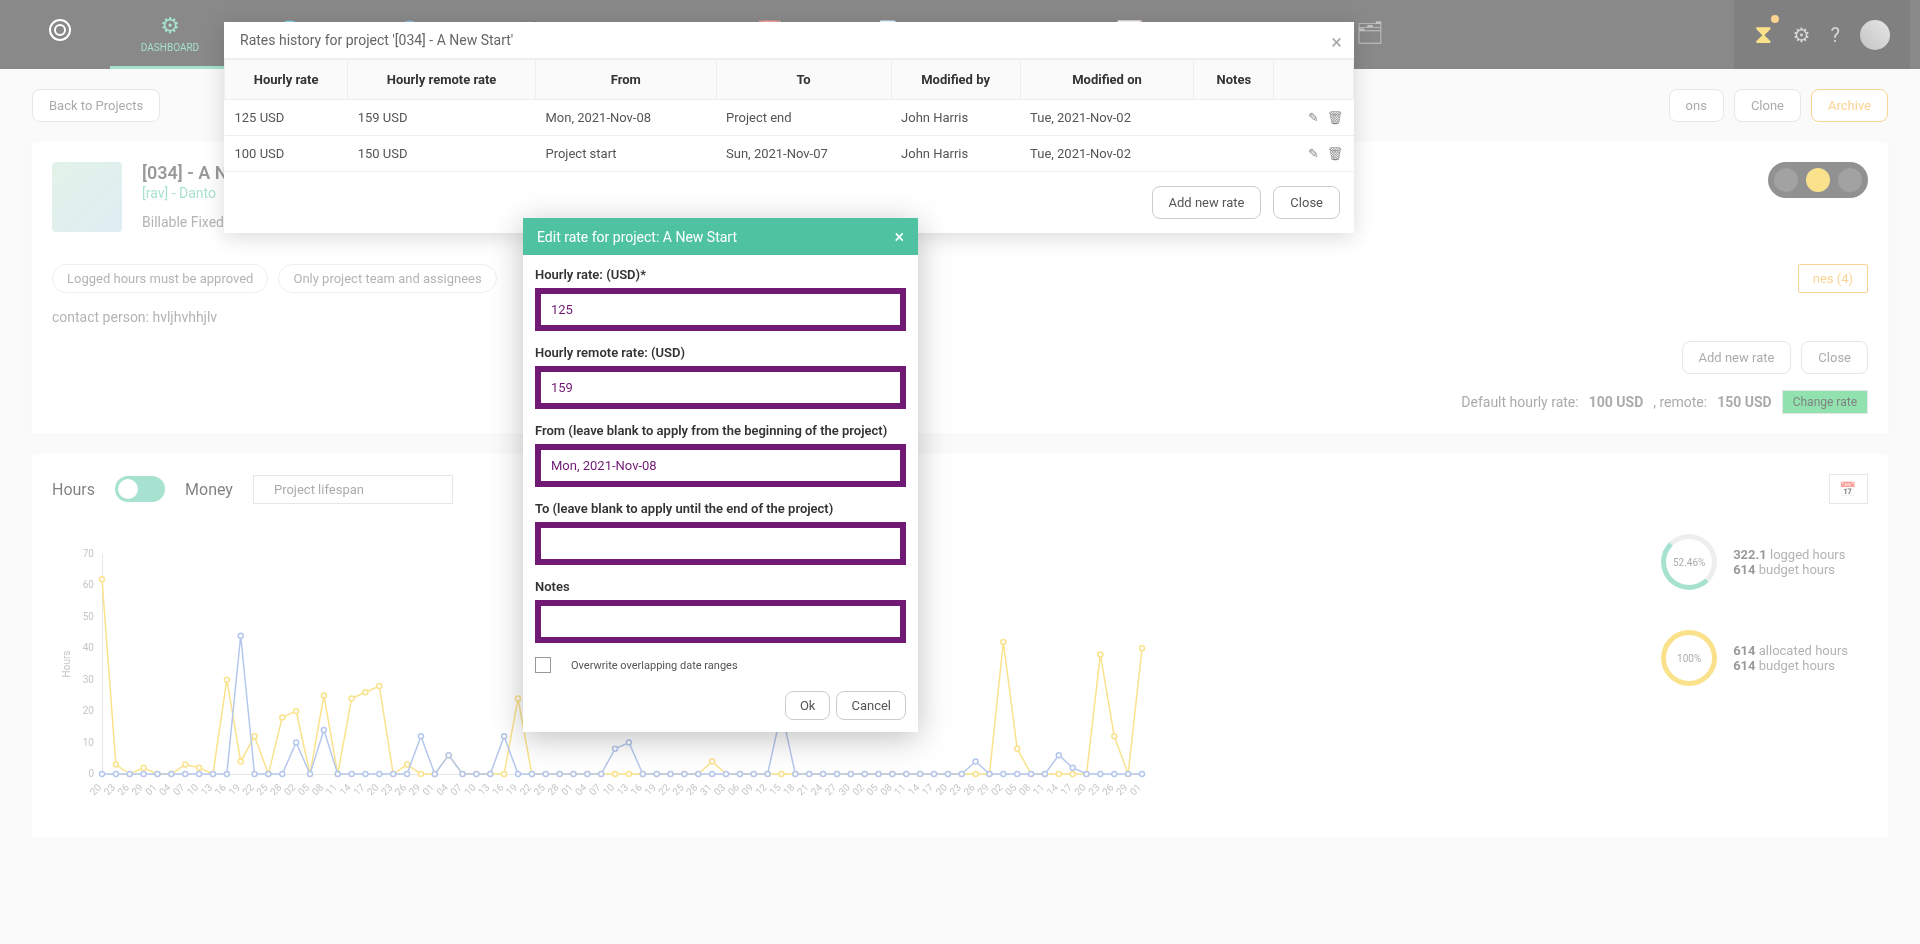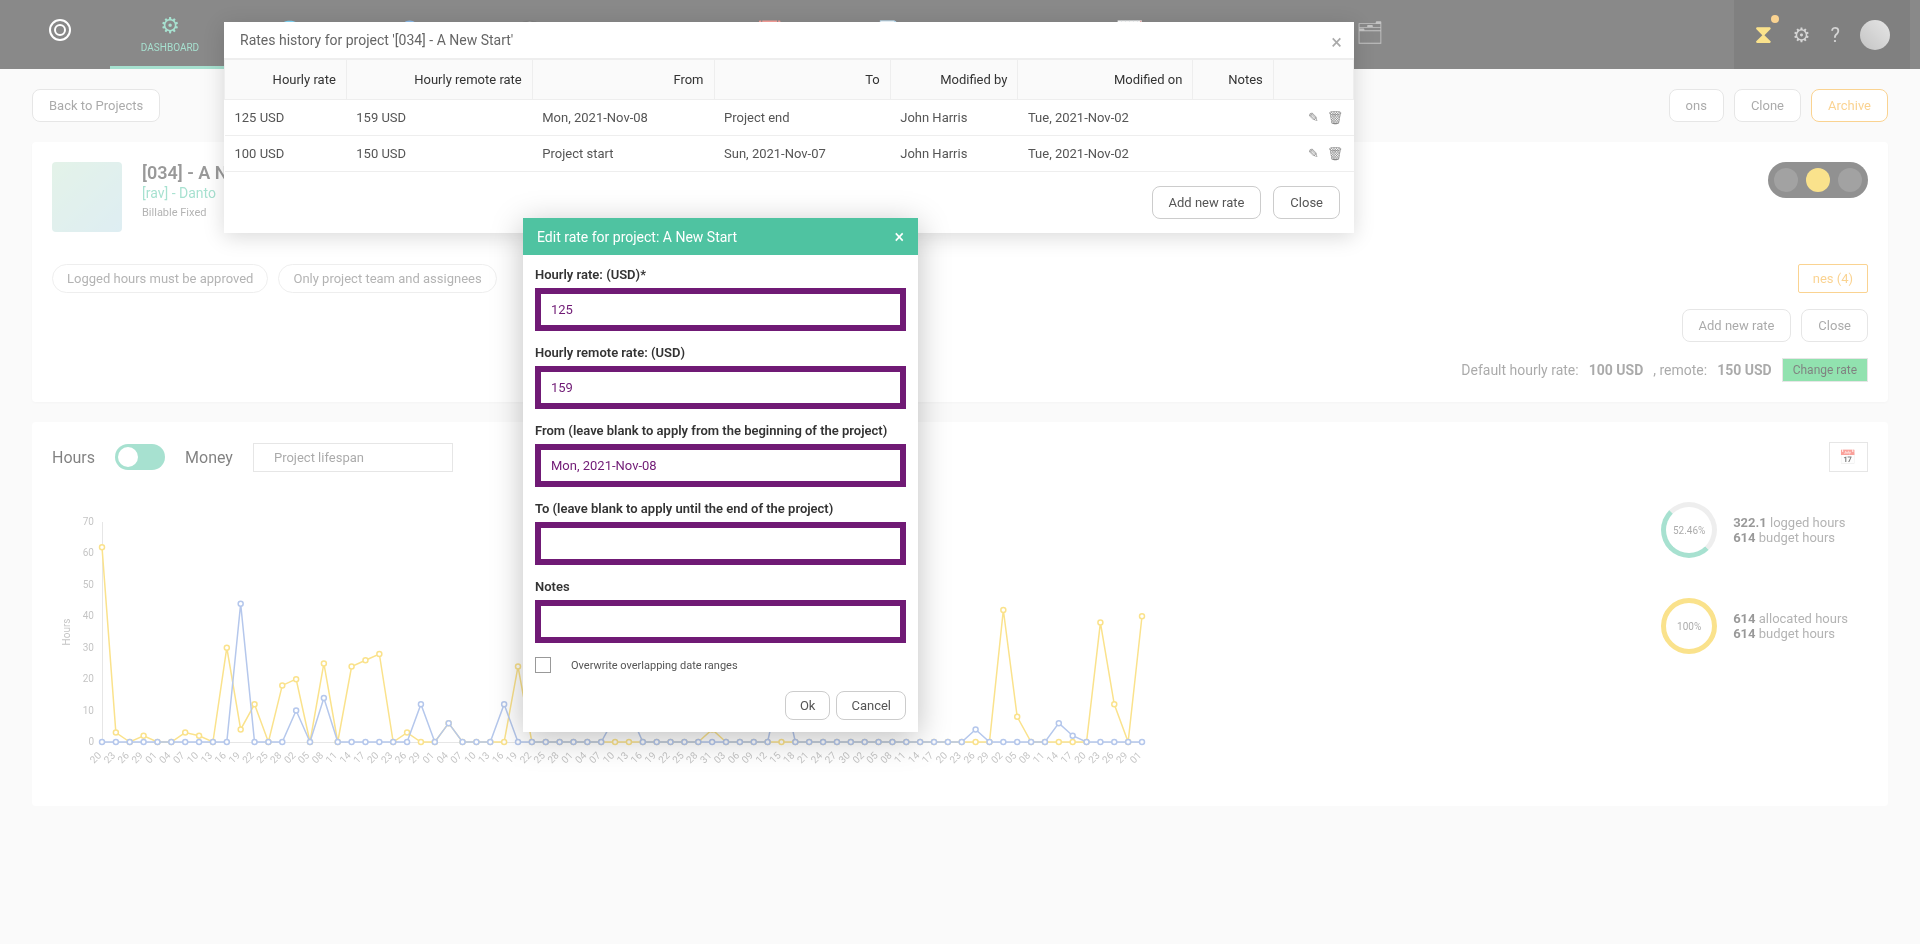--- a/index.html
+++ b/index.html
@@ -17,21 +17,21 @@
 .content{padding:20px 32px;position:relative}
 .top-actions{display:flex;gap:10px;margin-bottom:20px}
 .btn{padding:8px 16px;border:1px solid #ccc;background:#fff;color:#555;font-size:13px;cursor:pointer;border-radius:8px}
 .btn-warning{color:#f5a623;border-color:#f5a623}
 .btn-spacer{flex:1}
 .project-card{background:#fff;padding:20px;border-radius:4px;box-shadow:0 1px 3px rgba(0,0,0,0.05);position:relative;margin-bottom:20px}
 .project-header{display:flex;gap:20px}
 .project-thumb{width:70px;height:70px;border-radius:4px;background:linear-gradient(135deg,#4a6,#28a);opacity:0.3}
 .project-info h2{font-size:18px;font-weight:600;color:#333}
 .project-link{color:#4fc3a1;font-size:14px}
-.project-meta{color:#666;font-size:11px;margin-top:4px}
+.project-meta{color:#666;font-size:14px;margin-top:12px}
 .traffic{position:absolute;top:20px;right:20px;background:#222;border-radius:20px;padding:6px;display:flex;gap:8px}
 .tl{width:24px;height:24px;border-radius:50%;background:#444}
 .tl.on{background:#f5c518}
 .chips{display:flex;gap:10px;margin-top:32px}
 .chip{border:1px solid #ddd;border-radius:16px;padding:6px 14px;font-size:13px;color:#666}
 .milestones-btn{margin-left:auto;border:1px solid #f5a623;color:#f5a623;background:#fff;padding:6px 14px;font-size:13px;cursor:pointer;border-radius:2px}
 .contact{margin-top:16px;color:#666;font-size:14px}
 .rate-row{display:flex;justify-content:flex-end;align-items:center;gap:10px;margin-top:16px;font-size:14px;color:#555}
 .rate-row b{font-weight:700}
 .change-rate{border:1px solid #ccc;padding:4px 10px;font-size:12px;cursor:pointer;background:#22c55e}
@@ -49,21 +49,21 @@
 .donut.yellow{border:5px solid #f5c518}
 .stat-text{font-size:13px;color:#666}
 .stat-text b{font-weight:700;color:#333}
 .chart-svg{width:1100px;height:290px}
 .chart-svg text{font-size:10px;fill:#888}
 
 .rates-panel{position:absolute;top:22px;left:224px;width:1130px;background:#fff;box-shadow:0 4px 20px rgba(0,0,0,0.15);z-index:50}
 .rates-title{padding:10px 16px;font-size:14px;color:#666;border-bottom:1px solid #eee;position:relative}
 .rates-close{position:absolute;right:12px;top:8px;font-size:20px;color:#aaa;cursor:pointer}
 .rates-table{width:100%;border-collapse:collapse}
-.rates-table th{text-align:right;padding:12px 10px;border:1px solid #eee;font-size:13px;font-weight:400;color:#333;background:#fafafa}
+.rates-table th{text-align:center;padding:12px 10px;border:1px solid #eee;font-size:13px;font-weight:700;color:#333;background:#fafafa}
 .rates-table td{padding:10px;border-bottom:1px solid #eee;font-size:13px;color:#555}
 .row-actions{display:flex;gap:8px;justify-content:flex-end}
 .row-icon{cursor:pointer;color:#888;font-size:13px}
 .rates-footer{display:flex;justify-content:flex-end;gap:12px;padding:14px}
 
 .dialog{position:absolute;top:218px;left:523px;width:395px;background:#fff;box-shadow:0 6px 30px rgba(0,0,0,0.25);z-index:100}
 .dialog-header{background:#4fc3a1;color:#fff;padding:8px 14px;font-size:14px;display:flex;justify-content:space-between;align-items:center}
 .dialog-close{cursor:pointer;font-size:18px}
 .dialog-body{padding:12px}
 .form-label{font-size:13px;font-weight:600;color:#333;margin-bottom:6px;display:block}
@@ -147,20 +147,21 @@
         <h2>[034] - A New Start</h2>
         <a class="project-link">[rav] - Danto</a>
         <div class="project-meta">Billable Fixed</div>
       </div>
     </div>
     <div class="chips">
       <span class="chip">Logged hours must be approved</span>
       <span class="chip">Only project team and assignees</span>
       <button class="milestones-btn">nes (4)</button>
     </div>
+    <div class="contact">contact person: hvljhvhhjlv</div>
     <div class="rate-row">
       <div class="rate-actions">
         <button class="btn">Add new rate</button>
         <button class="btn">Close</button>
       </div>
     </div>
     <div class="rate-row">
       <span>Default hourly rate:</span>
       <b>100 USD</b>
       <span>, remote:</span>

